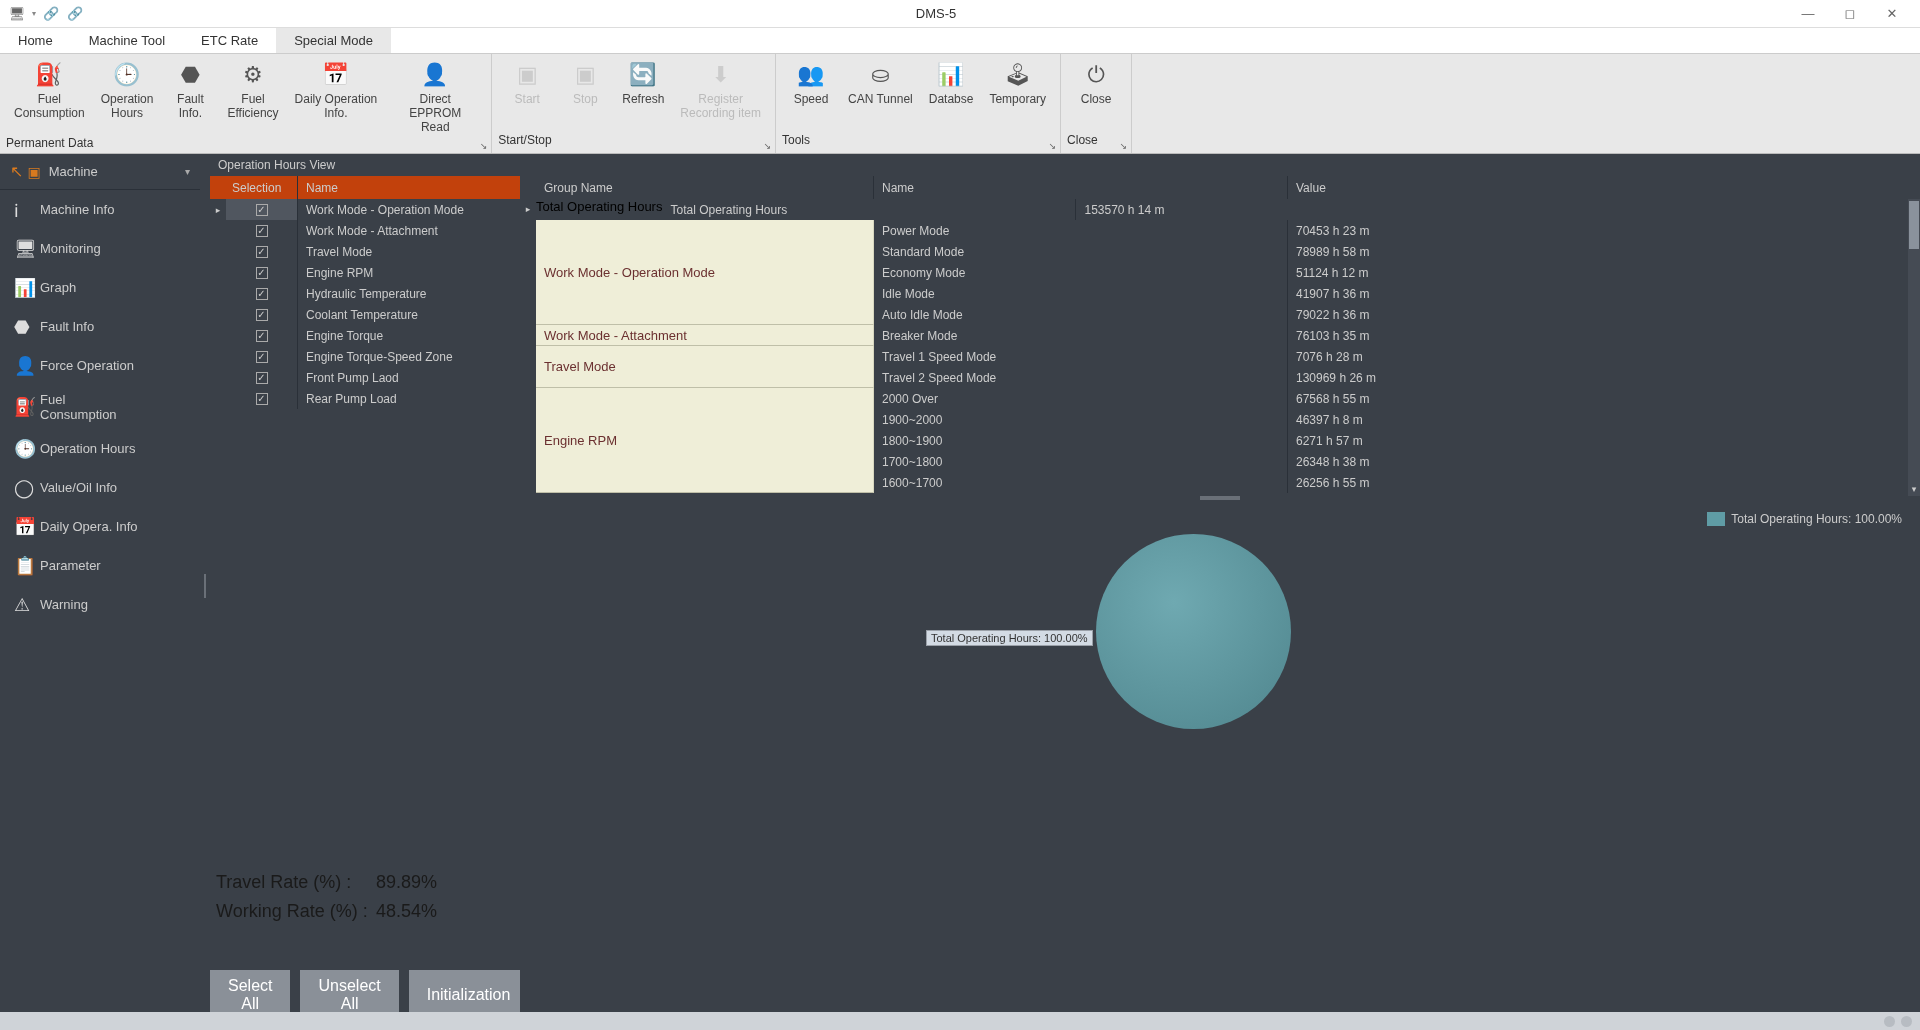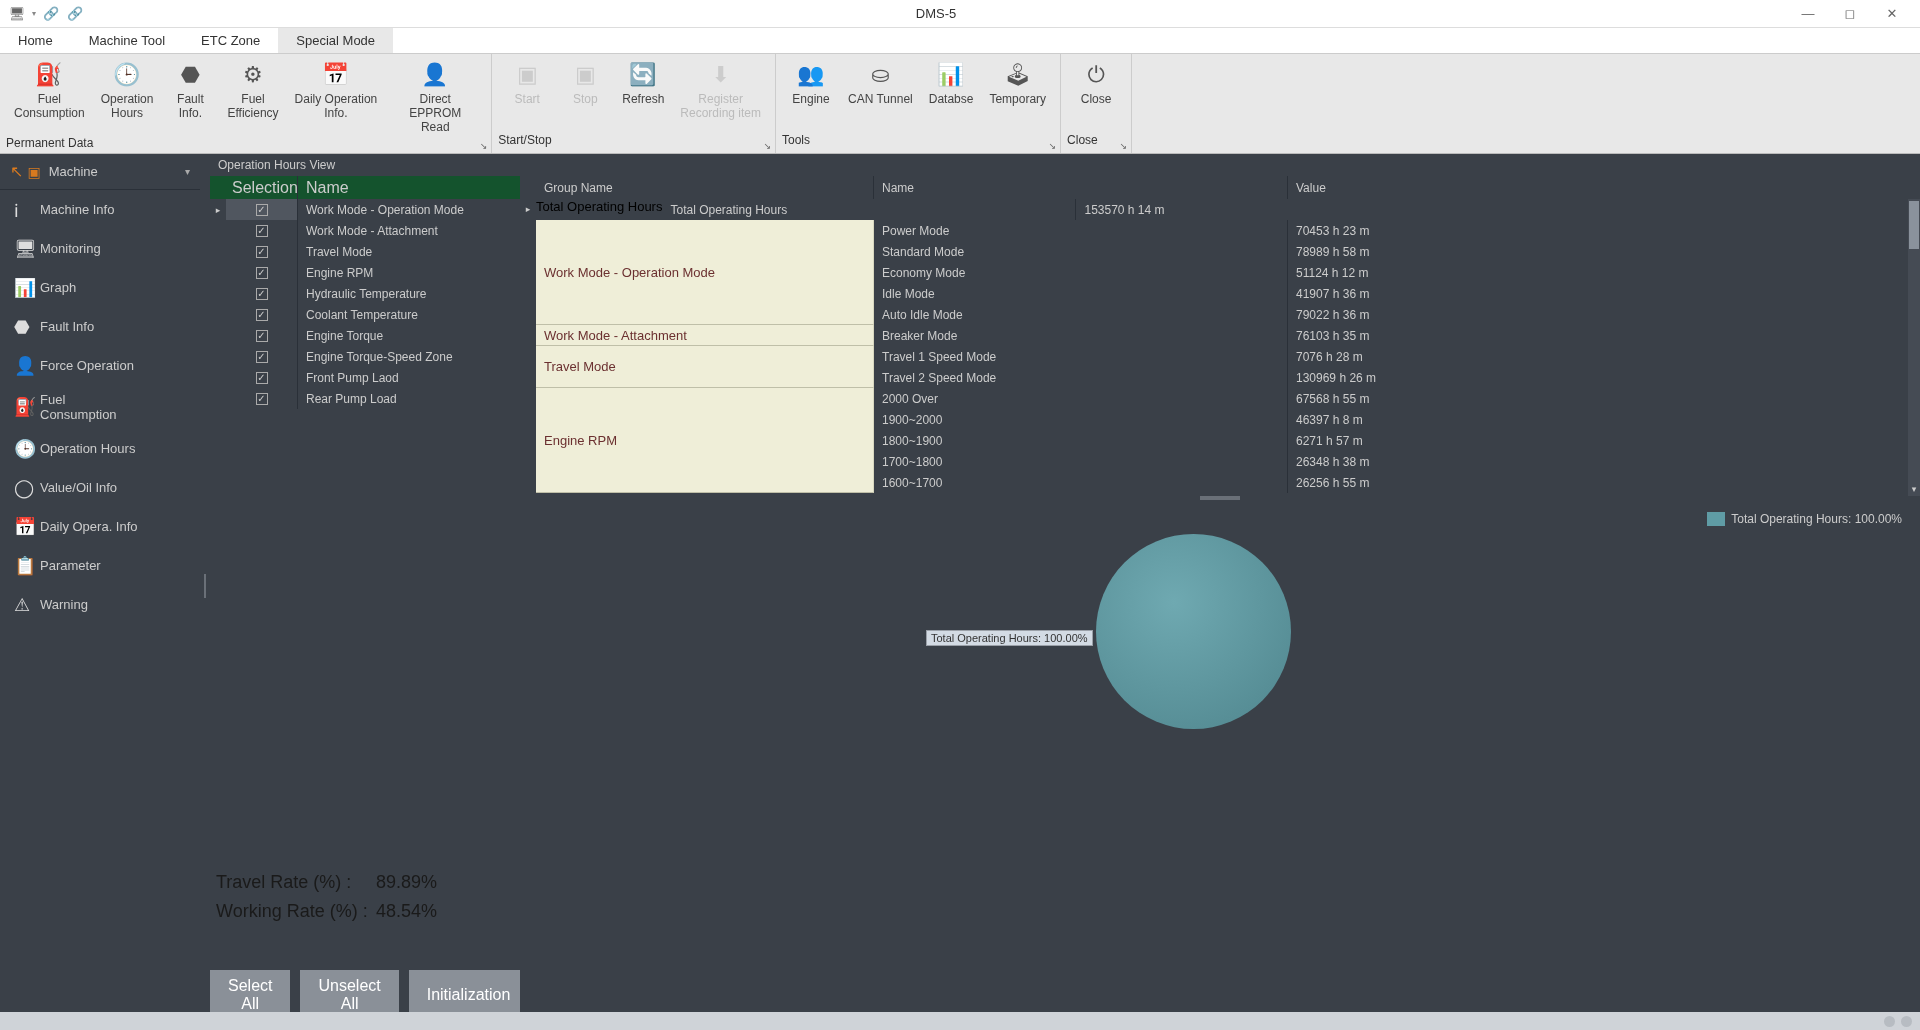--- a/index.html
+++ b/index.html
@@ -43,21 +43,21 @@
 .sidebar-item { height: 39px; display: flex; align-items: center; padding: 0 14px; color: #ccc; cursor: pointer; }
 .sidebar-item.tall { height: 44px; }
 .sidebar-item .sidebar-icon { width: 26px; font-size: 18px; color: #ddd; }
 .sidebar-item .sidebar-label { font-size: 13px; line-height: 15px; }
 .sidebar-resize { width: 10px; background: #3a4048; cursor: ew-resize; position: relative; }
 .sidebar-resize::after { content: ""; position: absolute; left: 4px; top: 48%; width: 2px; height: 24px; background: #6a7078; }
 
 
 .mid-col { width: 310px; display: flex; flex-direction: column; }
 .panel-header { height: 22px; background: #3a4048; color: #ccc; padding: 0 8px; display: flex; align-items: center; font-size: 12px; }
-.grid-header-row { height: 23px; background: #14532d; display: flex; color: #ccc; font-size: 16px; }
+.grid-header-row { height: 23px; background: #c2410c; display: flex; color: #ccc; font-size: 12px; }
 .sel-hdr { width: 88px; padding-left: 22px; display: flex; align-items: center; border-right: 1px solid #2a3038; }
 .name-hdr { flex: 1; padding-left: 8px; display: flex; align-items: center; }
 .sel-row { height: 21px; display: flex; align-items: center; color: #ccc; font-size: 12px; }
 .sel-row .row-ptr { width: 16px; text-align: center; color: #ccc; font-size: 9px; }
 .sel-row .sel-cell { width: 72px; display: flex; align-items: center; justify-content: center; border-right: 1px solid #2a3038; height: 100%; }
 .sel-row.current .sel-cell { background: #50565f; }
 .sel-row .name-cell { flex: 1; padding-left: 8px; }
 .check { width: 12px; height: 12px; border: 1px solid #aaa; display: inline-flex; align-items: center; justify-content: center; font-size: 10px; color: #ccc; }
 .rates-area { padding: 12px 6px 0 6px; color: #1a1a1a; }
 .rate-line { font-size: 18px; color: #1a1a1a; margin: 6px 0 8px 0; display: flex; }
@@ -116,21 +116,21 @@
   <div class="win-controls">
     <div class="win-btn">—</div>
     <div class="win-btn">◻</div>
     <div class="win-btn">✕</div>
   </div>
 </div>
 
 <div class="menu-tabs" id="menu-tabs">
     <div class="menu-tab">Home</div>
     <div class="menu-tab">Machine Tool</div>
-    <div class="menu-tab">ETC Zone</div>
+    <div class="menu-tab">ETC Rate</div>
     <div class="menu-tab active">Special Mode</div>
   </div>
 
 <div class="ribbon" id="ribbon">
     <div class="ribbon-group">
       <div class="ribbon-items">
         <div class="ribbon-item">
           <div class="ribbon-icon">⛽</div>
           <div class="ribbon-label">Fuel<br>Consumption</div>
         </div>
@@ -175,21 +175,21 @@
           <div class="ribbon-icon">⬇</div>
           <div class="ribbon-label">Register<br>Recording item</div>
         </div>
       </div>
       <div class="ribbon-group-label">Start/Stop<span class="ribbon-dialog-launcher">↘</span></div>
     </div>
     <div class="ribbon-group">
       <div class="ribbon-items">
         <div class="ribbon-item">
           <div class="ribbon-icon">👥</div>
-          <div class="ribbon-label">Engine</div>
+          <div class="ribbon-label">Speed</div>
         </div>
         <div class="ribbon-item">
           <div class="ribbon-icon">⛀</div>
           <div class="ribbon-label">CAN Tunnel</div>
         </div>
         <div class="ribbon-item">
           <div class="ribbon-icon">📊</div>
           <div class="ribbon-label">Databse</div>
         </div>
         <div class="ribbon-item">

